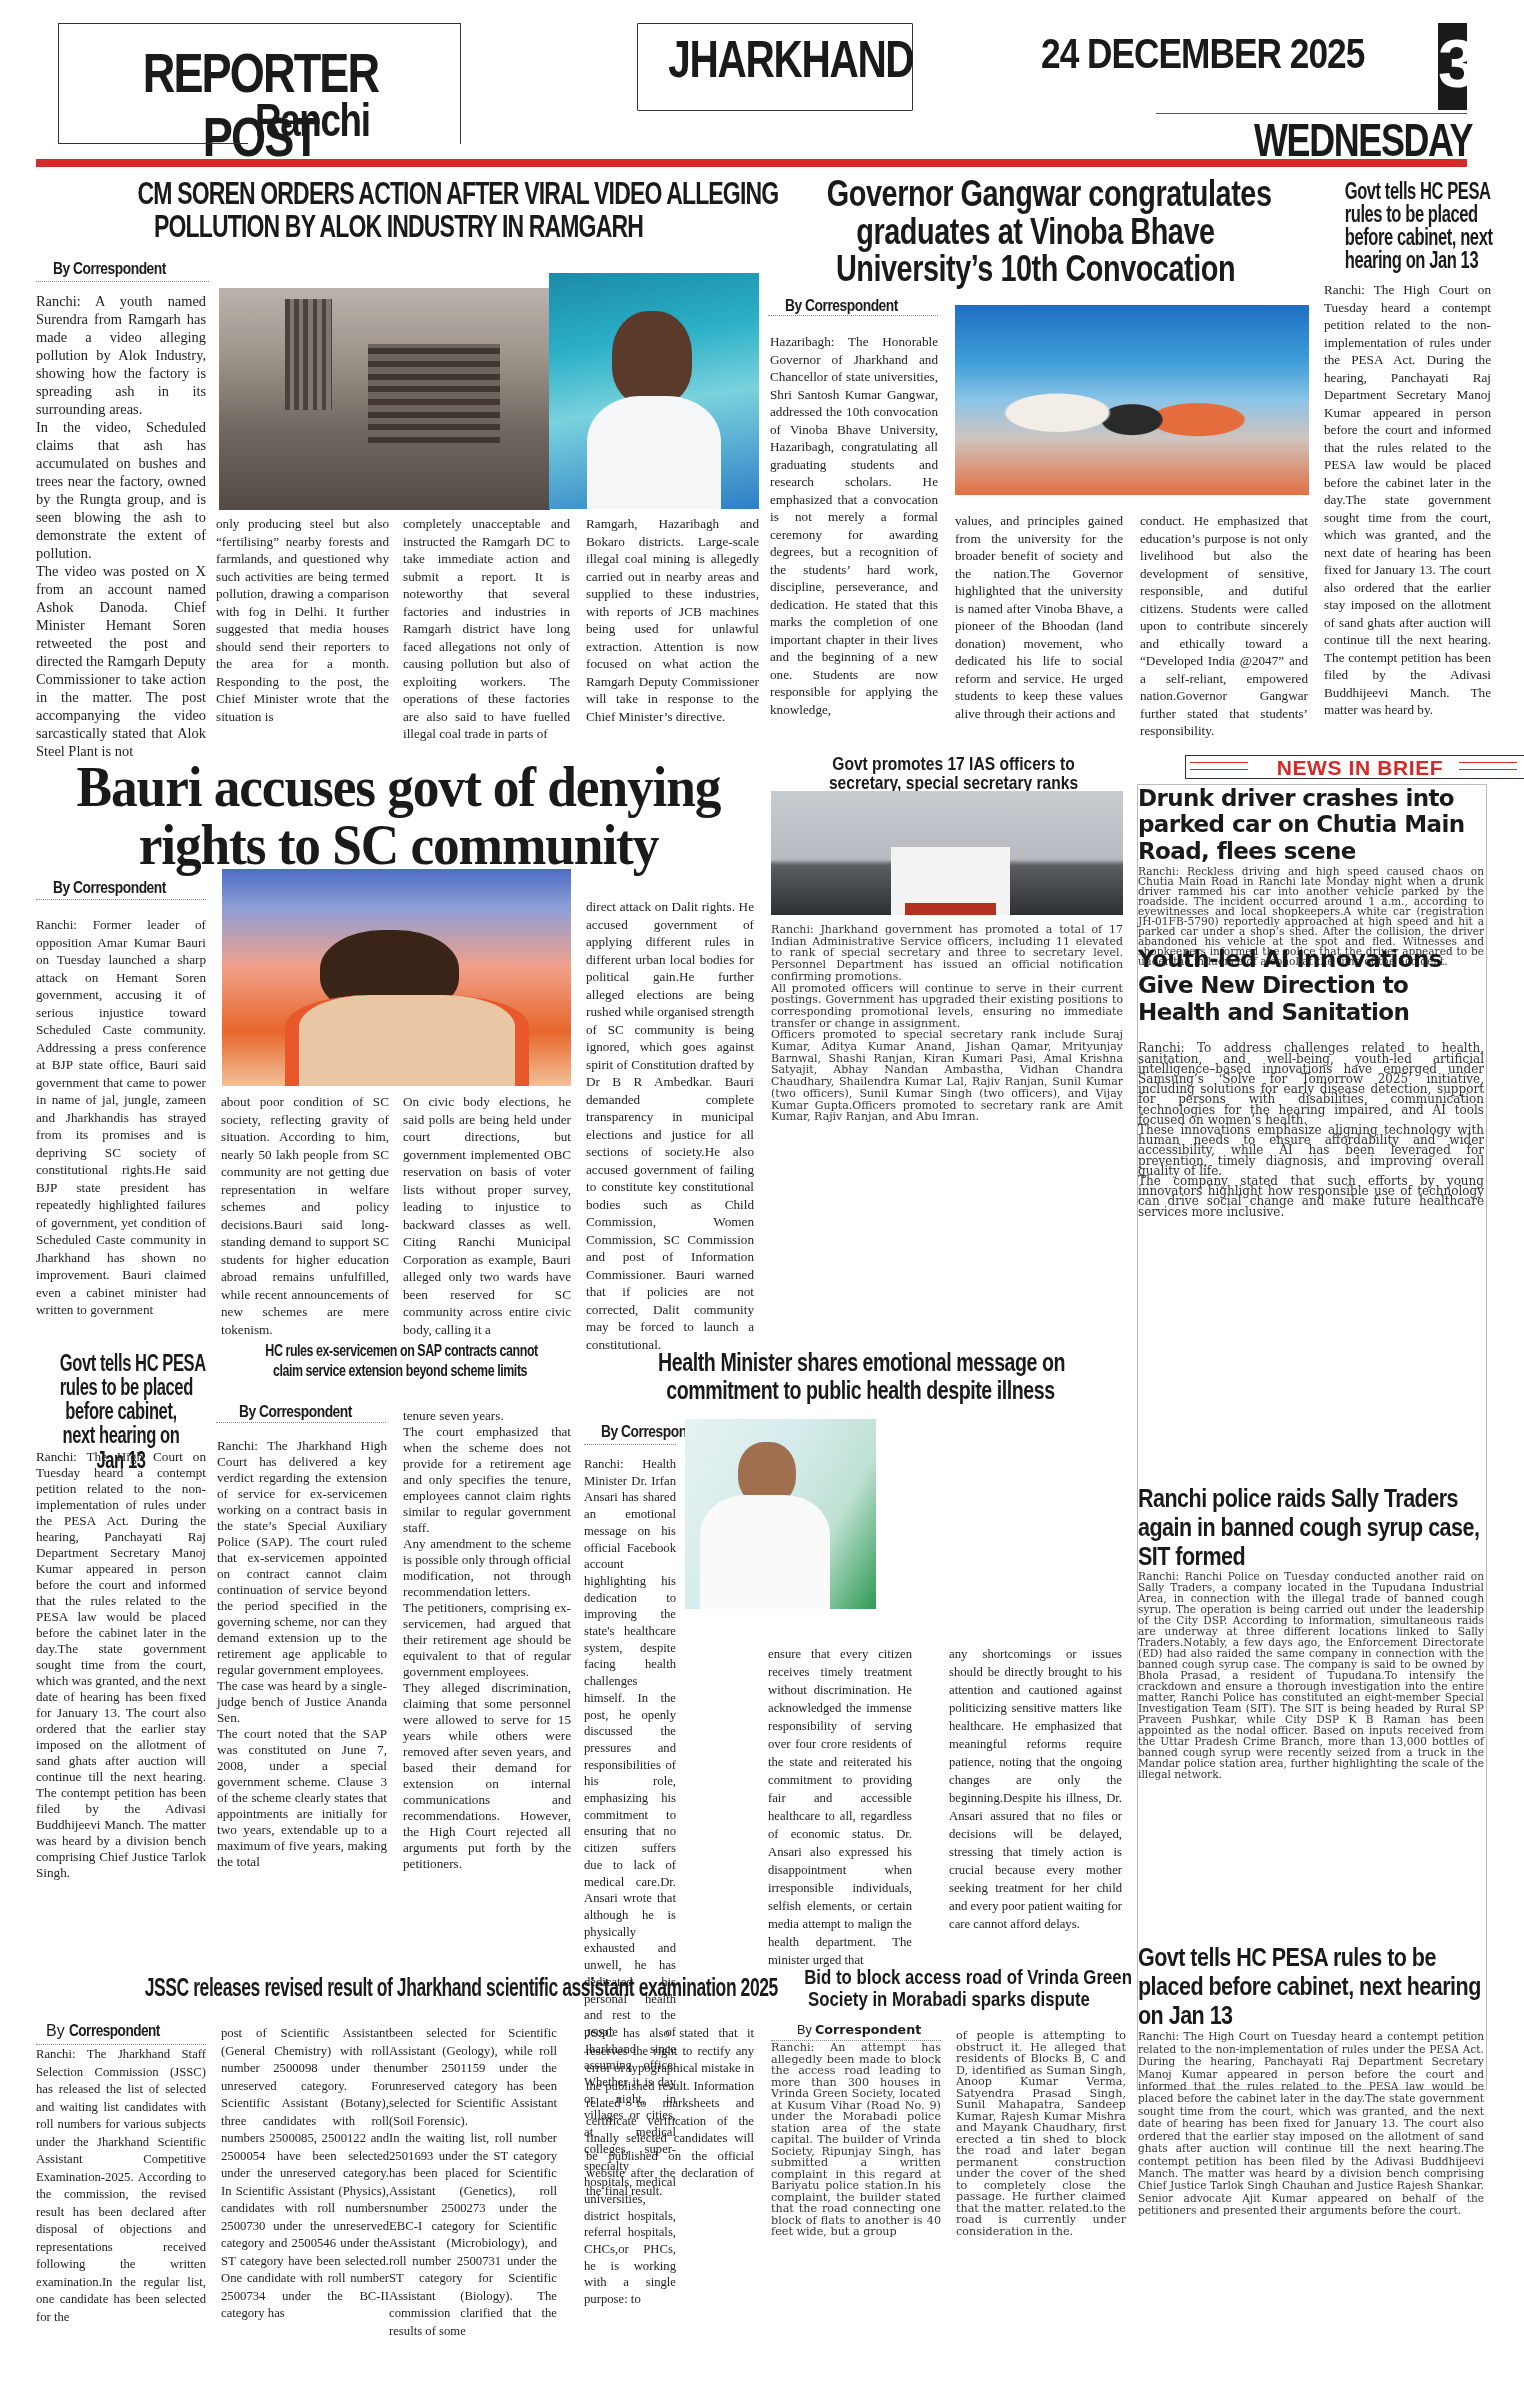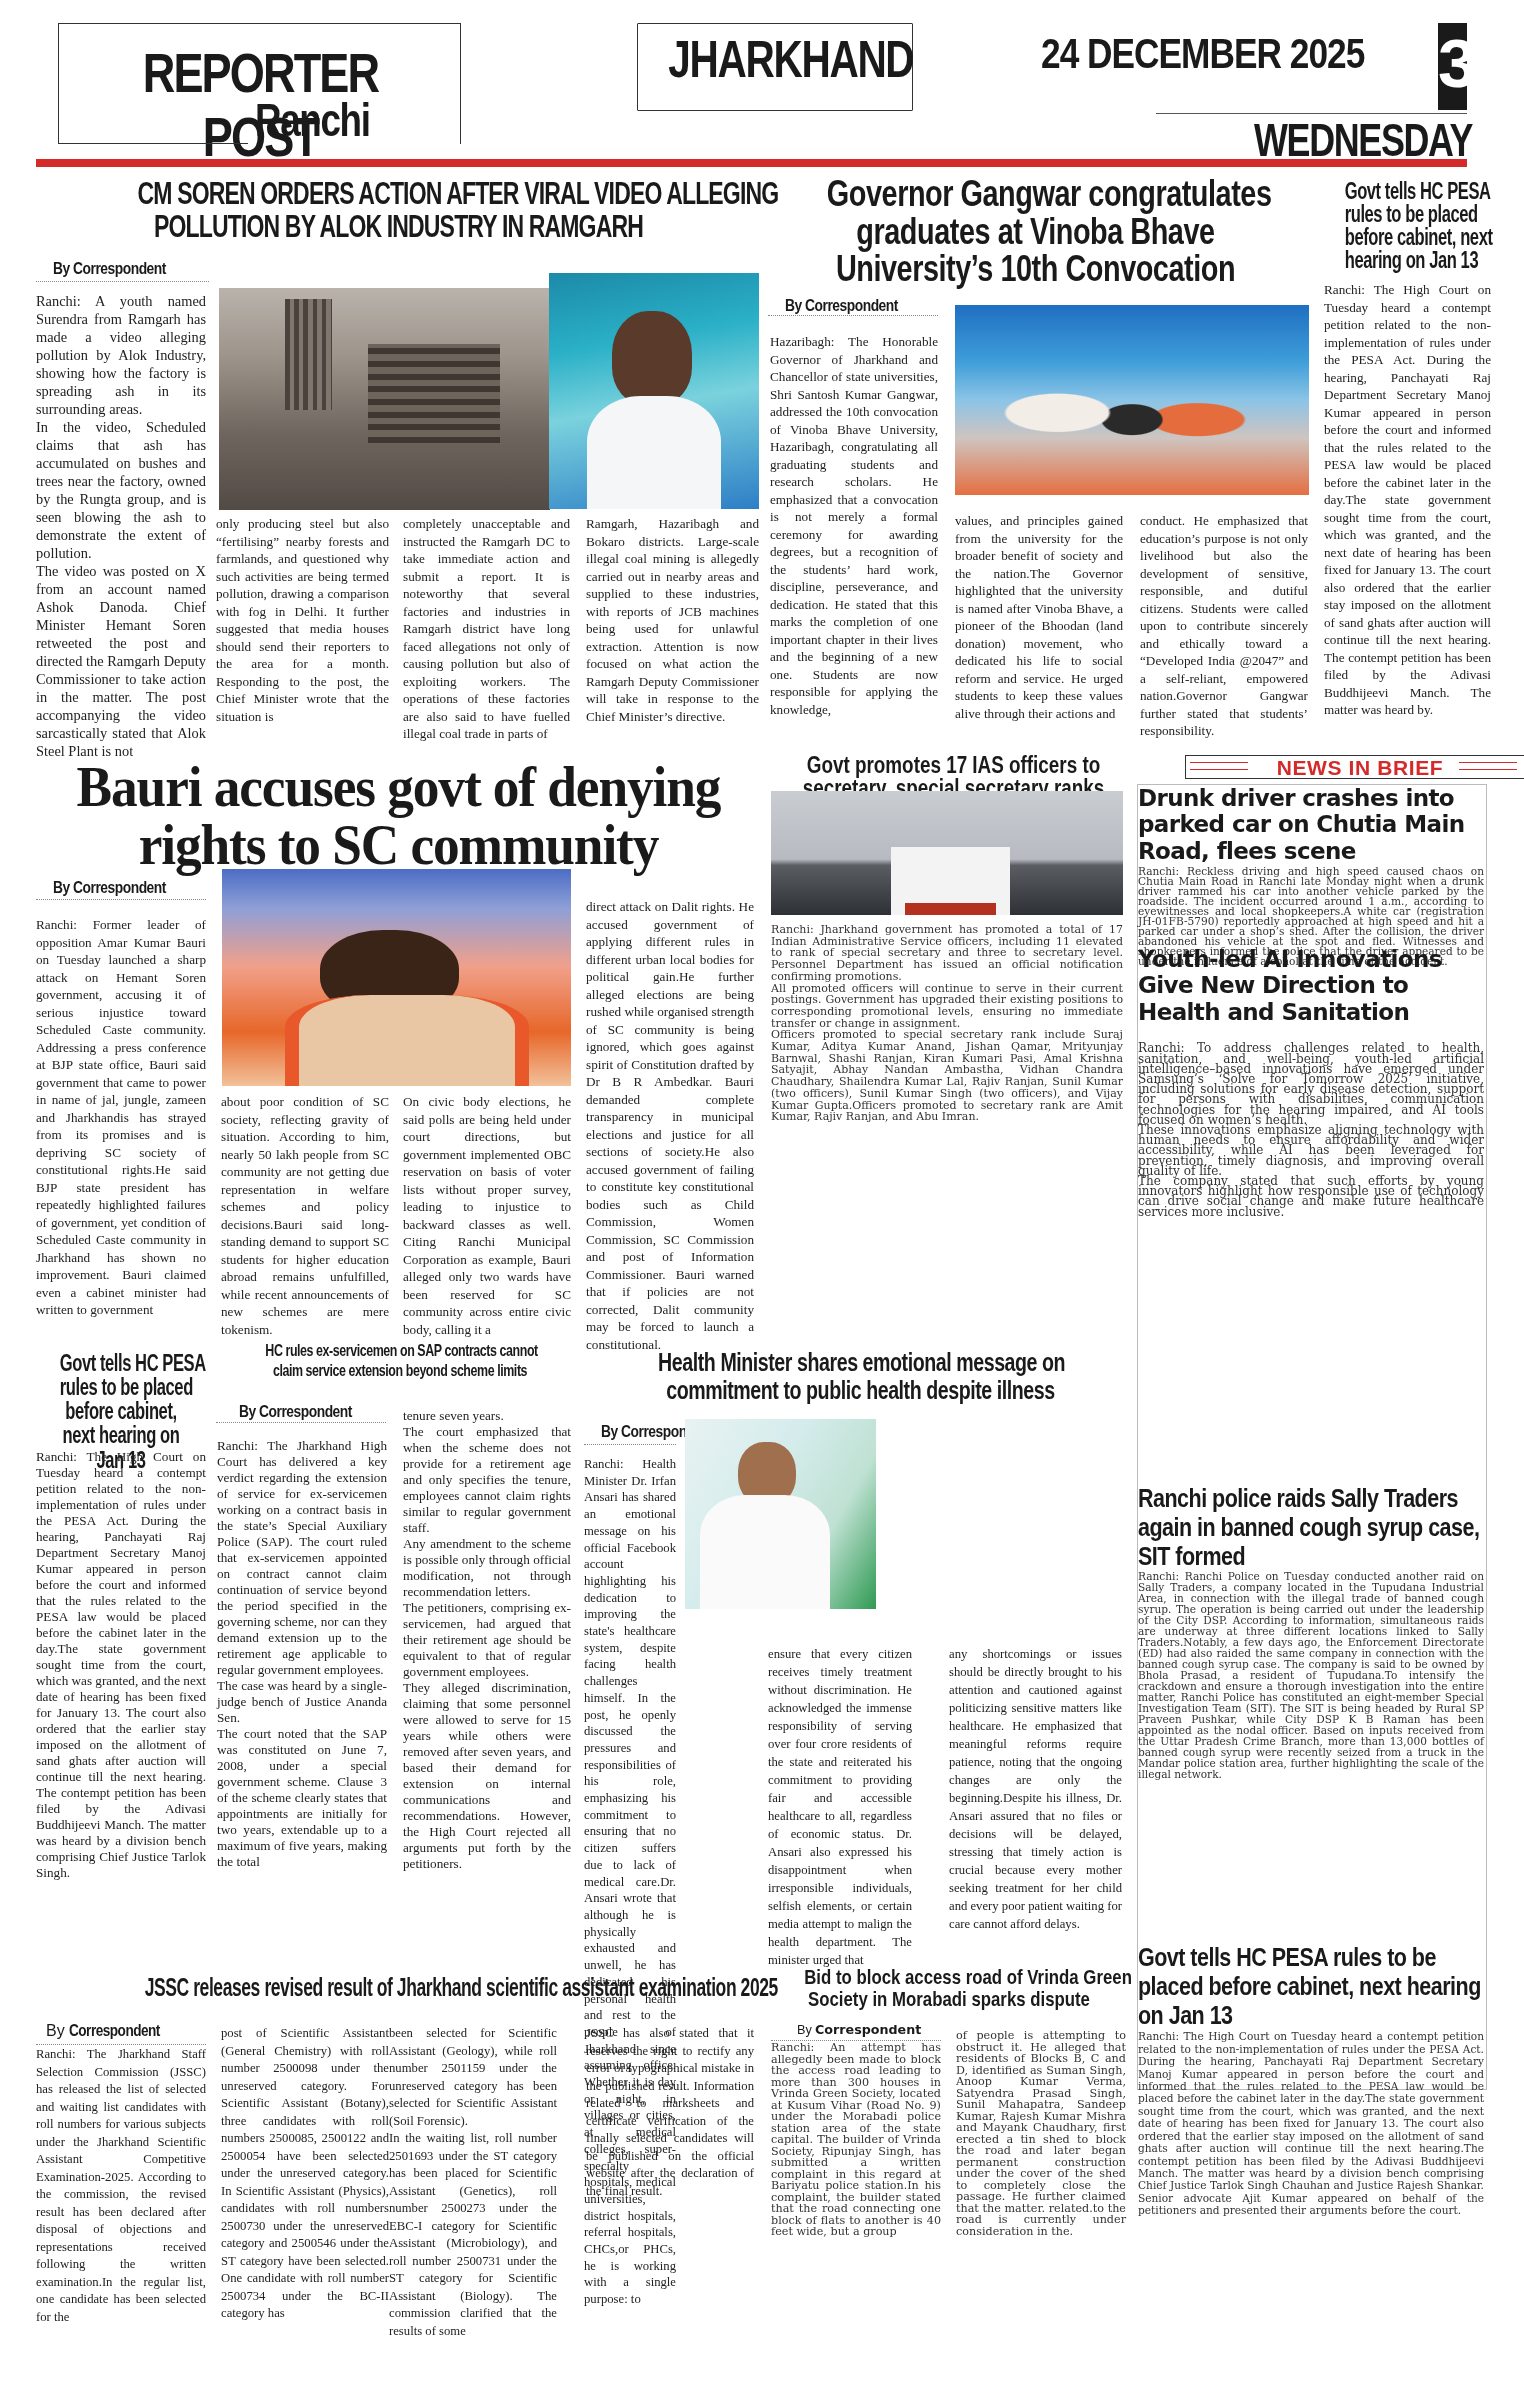--- a/index.html
+++ b/index.html
@@ -108,21 +108,21 @@
   <div style="transform:scaleX(0.92);transform-origin:center;white-space:nowrap;">rights to SC community</div>
 </div>
 <div class="abs byline" style="left:53px;top:877px;transform:scaleX(0.8);transform-origin:left;">By Correspondent</div>
 <div class="abs dotrule" style="left:36px;top:899px;width:170px;"></div>
 <div class="abs photo photo-bauri" style="left:222px;top:869px;width:349px;height:217px;"></div>
 <div class="col body-text" style="left:36px;top:916px;width:170px;font-size:13.2px;line-height:17.5px;">Ranchi: Former leader of opposition Amar Kumar Bauri on Tuesday launched a sharp attack on Hemant Soren government, accusing it of serious injustice toward Scheduled Caste community. Addressing a press conference at BJP state office, Bauri said government that came to power in name of jal, jungle, zameen and Jharkhandis has strayed from its promises and is depriving SC society of constitutional rights.He said BJP state president has repeatedly highlighted failures of government, yet condition of Scheduled Caste community in Jharkhand has shown no improvement. Bauri claimed even a cabinet minister had written to government</div>
 <div class="col body-text" style="left:221px;top:1093px;width:168px;font-size:13.2px;line-height:17.5px;">about poor condition of SC society, reflecting gravity of situation. According to him, nearly 50 lakh people from SC community are not getting due representation in welfare schemes and policy decisions.Bauri said long-standing demand to support SC students for higher education abroad remains unfulfilled, while recent announcements of new schemes are mere tokenism.</div>
 <div class="col body-text" style="left:403px;top:1093px;width:168px;font-size:13.2px;line-height:17.5px;">On civic body elections, he said polls are being held under court directions, but government implemented OBC reservation on basis of voter lists without proper survey, leading to injustice to backward classes as well. Citing Ranchi Municipal Corporation as example, Bauri alleged only two wards have been reserved for SC community across entire civic body, calling it a</div>
 <div class="col body-text" style="left:586px;top:898px;width:168px;font-size:13.2px;line-height:17.5px;">direct attack on Dalit rights. He accused government of applying different rules in different urban local bodies for political gain.He further alleged elections are being rushed while organised strength of SC community is being ignored, which goes against spirit of Constitution drafted by Dr B R Ambedkar. Bauri demanded complete transparency in municipal elections and justice for all sections of society.He also accused government of failing to constitute key constitutional bodies such as Child Commission, Women Commission, SC Commission and post of Information Commissioner. Bauri warned that if policies are not corrected, Dalit community may be forced to launch a constitutional.</div>
 
-<div class="abs headline" style="left:768px;top:754px;width:371px;font-size:23px;line-height:1.0;">
+<div class="abs headline" style="left:768px;top:754px;width:371px;font-size:19px;line-height:1.0;">
   <div style="transform:scaleX(0.82);transform-origin:center;white-space:nowrap;">Govt promotes 17 IAS officers to</div>
   <div style="transform:scaleX(0.82);transform-origin:center;white-space:nowrap;">secretary, special secretary ranks</div>
 </div>
 <div class="abs photo photo-build" style="left:771px;top:791px;width:352px;height:124px;"></div>
 <div class="col serif-wide" style="left:771px;top:924px;width:352px;font-size:11px;line-height:11.7px;">
   <p>Ranchi: Jharkhand government has promoted a total of 17 Indian Administrative Service officers, including 11 elevated to rank of special secretary and three to secretary level. Personnel Department has issued an official notification confirming promotions.</p>
   <p>All promoted officers will continue to serve in their current postings. Government has upgraded their existing positions to corresponding promotional levels, ensuring no immediate transfer or change in assignment.</p>
   <p>Officers promoted to special secretary rank include Suraj Kumar, Aditya Kumar Anand, Jishan Qamar, Mrityunjay Barnwal, Shashi Ranjan, Kiran Kumari Pasi, Amal Krishna Satyajit, Abhay Nandan Ambastha, Vidhan Chandra Chaudhary, Shailendra Kumar Lal, Rajiv Ranjan, Sunil Kumar (two officers), Sunil Kumar Singh (two officers), and Vijay Kumar Gupta.Officers promoted to secretary rank are Amit Kumar, Rajiv Ranjan, and Abu Imran.</p>
 </div>
 

